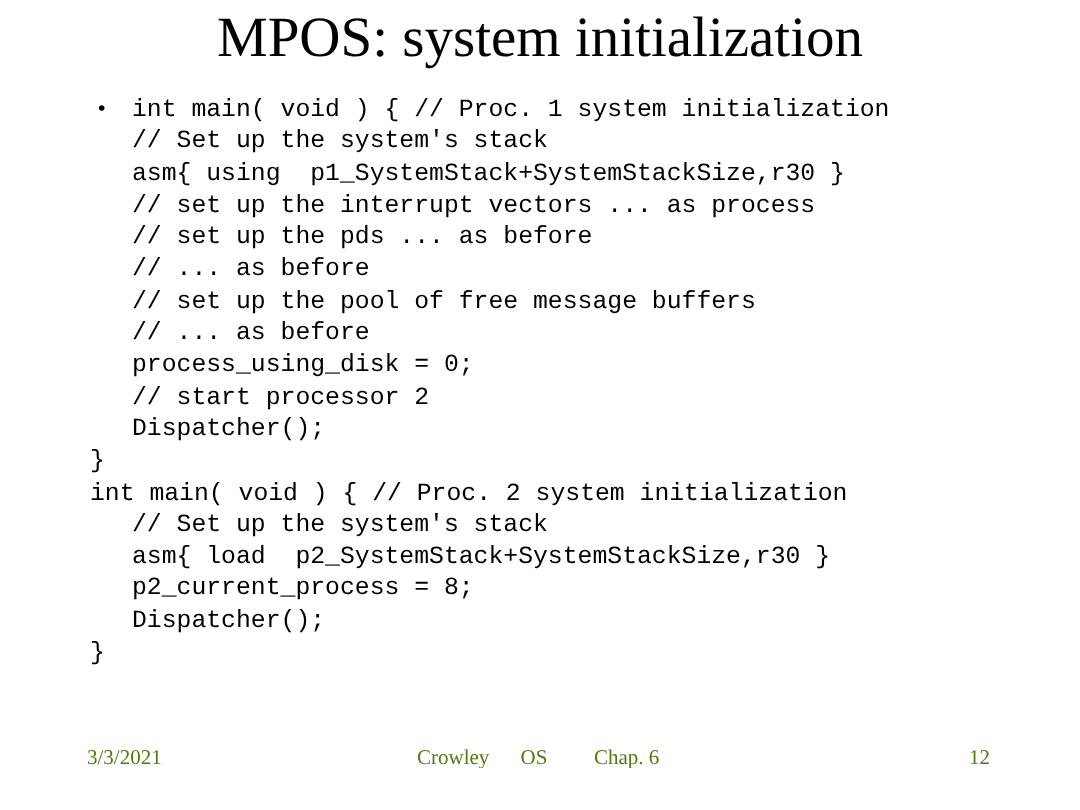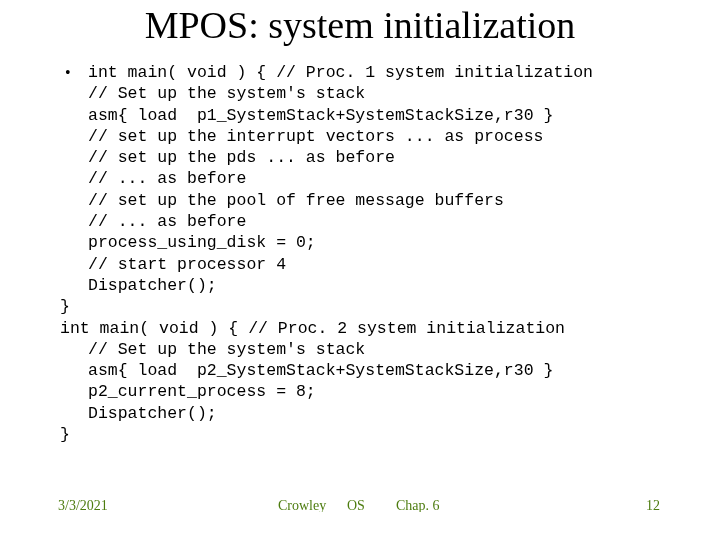--- a/index.html
+++ b/index.html
@@ -84,28 +84,28 @@
 </head>
 <body>
 
 <div id="slide">
 
   <div id="slide-title">MPOS: system initialization</div>
 
   <div id="body-block">
       <div class="code-line bullet-line"><span class="bullet-mark">•</span><span>int main( void ) { // Proc. 1 system initialization</span></div>
       <div class="code-line indent-1"><span>// Set up the system's stack</span></div>
-      <div class="code-line indent-1"><span>asm{ load  p1_SystemStack+SystemStackSize,r30 }</span></div>
+      <div class="code-line indent-1"><span>asm{ using  p1_SystemStack+SystemStackSize,r30 }</span></div>
       <div class="code-line indent-1"><span>// set up the interrupt vectors ... as process</span></div>
       <div class="code-line indent-1"><span>// set up the pds ... as before</span></div>
       <div class="code-line indent-1"><span>// ... as before</span></div>
       <div class="code-line indent-1"><span>// set up the pool of free message buffers</span></div>
       <div class="code-line indent-1"><span>// ... as before</span></div>
       <div class="code-line indent-1"><span>process_using_disk = 0;</span></div>
-      <div class="code-line indent-1"><span>// start processor 4</span></div>
+      <div class="code-line indent-1"><span>// start processor 2</span></div>
       <div class="code-line indent-1"><span>Dispatcher();</span></div>
       <div class="code-line indent-0"><span>}</span></div>
       <div class="code-line indent-0"><span>int main( void ) { // Proc. 2 system initialization</span></div>
       <div class="code-line indent-1"><span>// Set up the system's stack</span></div>
       <div class="code-line indent-1"><span>asm{ load  p2_SystemStack+SystemStackSize,r30 }</span></div>
       <div class="code-line indent-1"><span>p2_current_process = 8;</span></div>
       <div class="code-line indent-1"><span>Dispatcher();</span></div>
       <div class="code-line indent-0"><span>}</span></div>
     </div>
 

